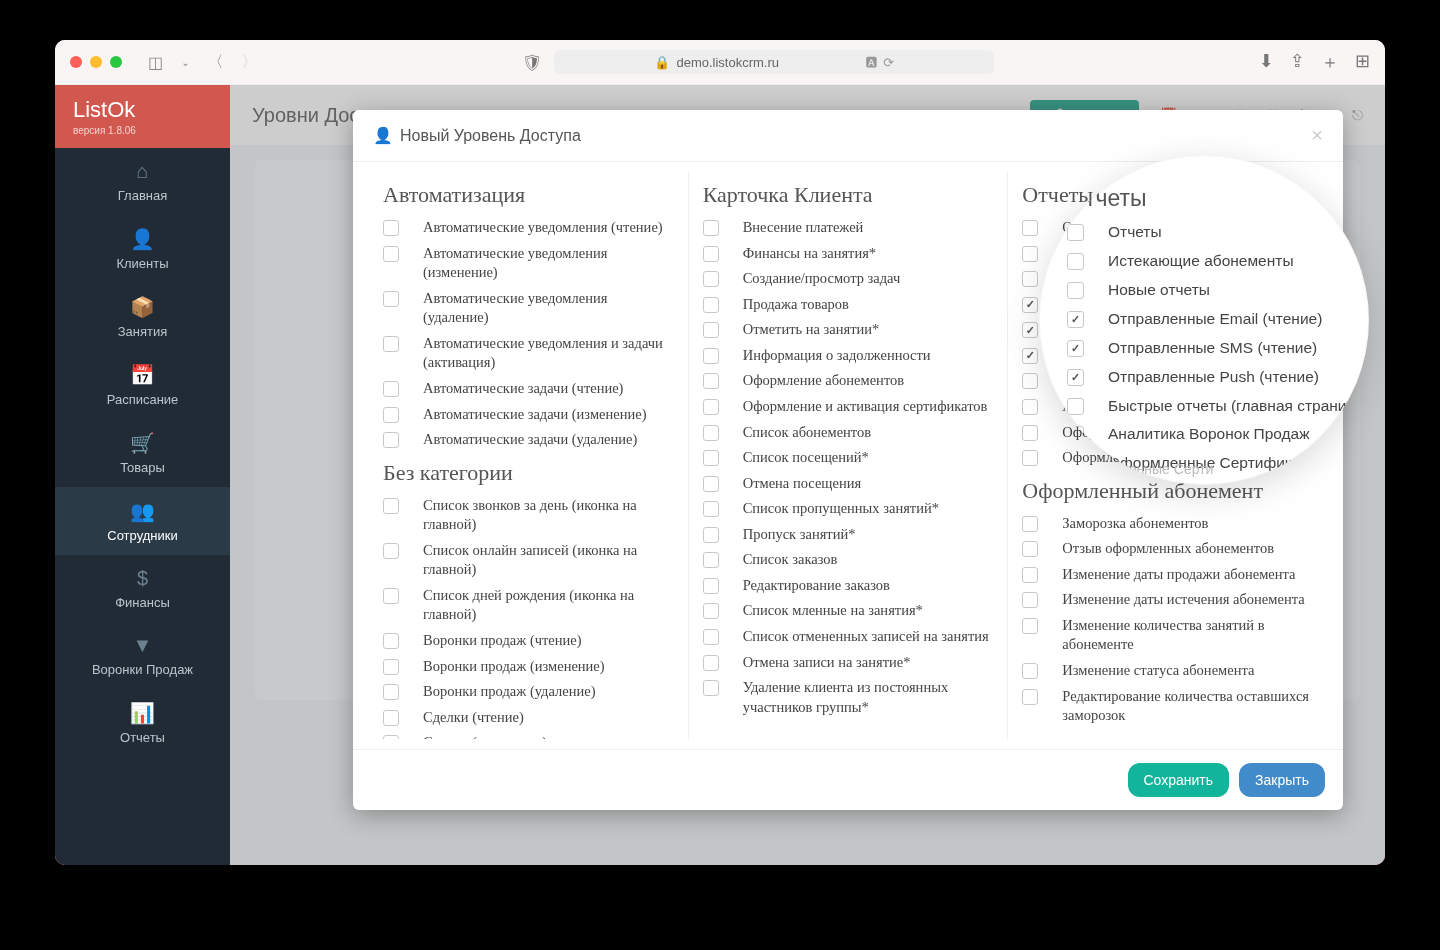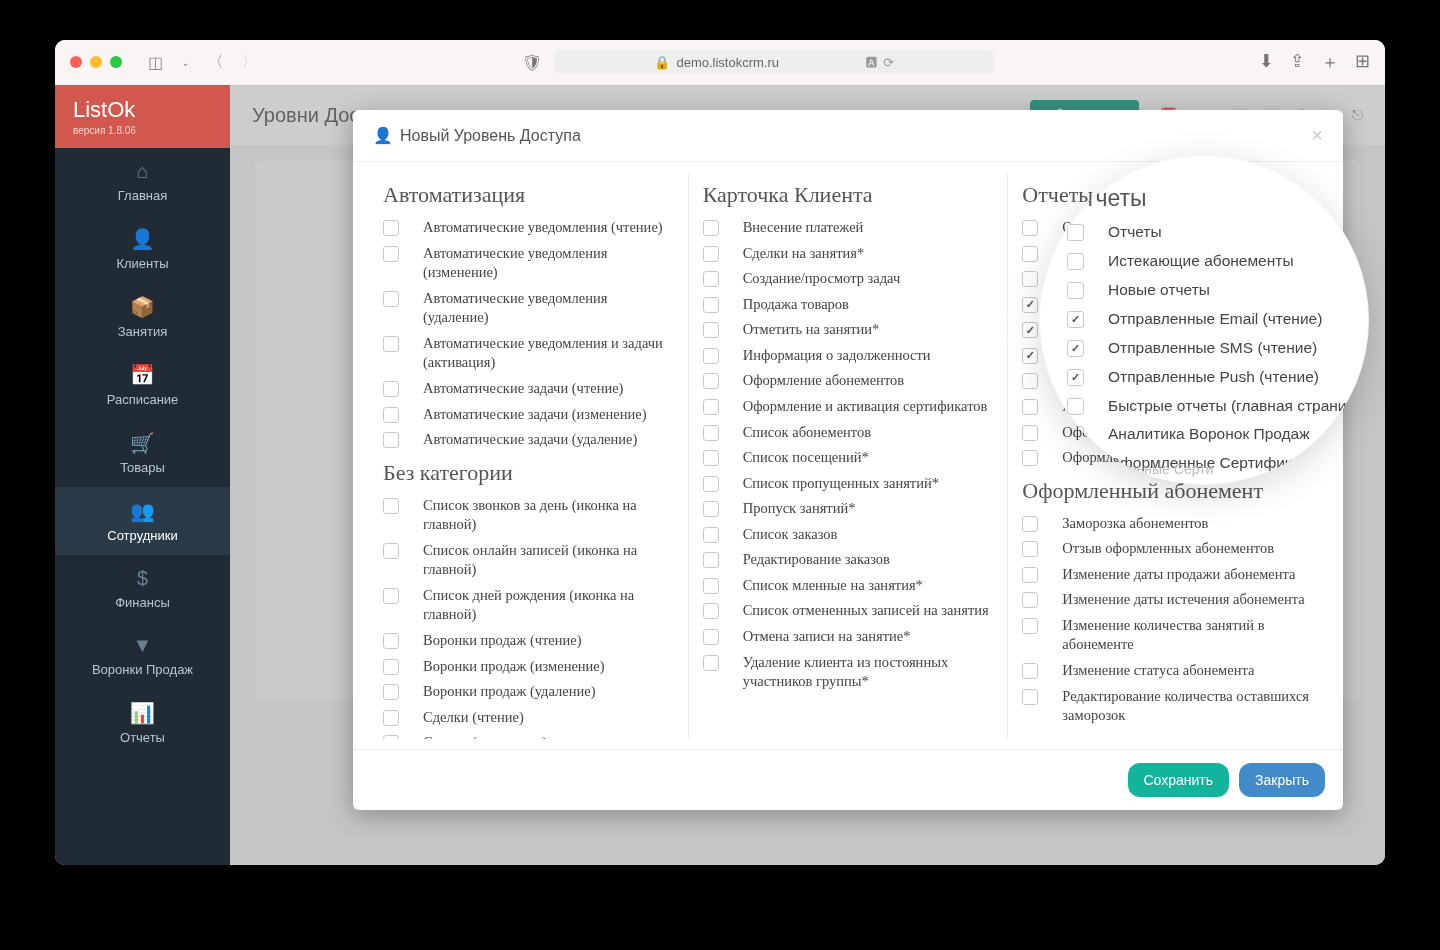--- a/index.html
+++ b/index.html
@@ -386,21 +386,21 @@
               </div>
             </div>
             <div class="perm-column hidden-scroll">
               <div class="perm-group-title">Карточка Клиента</div>
               <div class="perm-item">
                 <span class="perm-check"></span>
                 <span>Внесение платежей</span>
               </div>
               <div class="perm-item">
                 <span class="perm-check"></span>
-                <span>Сделки на занятия*</span>
+                <span>Финансы на занятия*</span>
               </div>
               <div class="perm-item">
                 <span class="perm-check"></span>
                 <span>Создание/просмотр задач</span>
               </div>
               <div class="perm-item">
                 <span class="perm-check"></span>
                 <span>Продажа товаров</span>
               </div>
               <div class="perm-item">
@@ -419,20 +419,24 @@
                 <span class="perm-check"></span>
                 <span>Оформление и активация сертификатов</span>
               </div>
               <div class="perm-item">
                 <span class="perm-check"></span>
                 <span>Список абонементов</span>
               </div>
               <div class="perm-item">
                 <span class="perm-check"></span>
                 <span>Список посещений*</span>
+              </div>
+              <div class="perm-item">
+                <span class="perm-check"></span>
+                <span>Отмена посещения</span>
               </div>
               <div class="perm-item">
                 <span class="perm-check"></span>
                 <span>Список пропущенных занятий*</span>
               </div>
               <div class="perm-item">
                 <span class="perm-check"></span>
                 <span>Пропуск занятий*</span>
               </div>
               <div class="perm-item">

